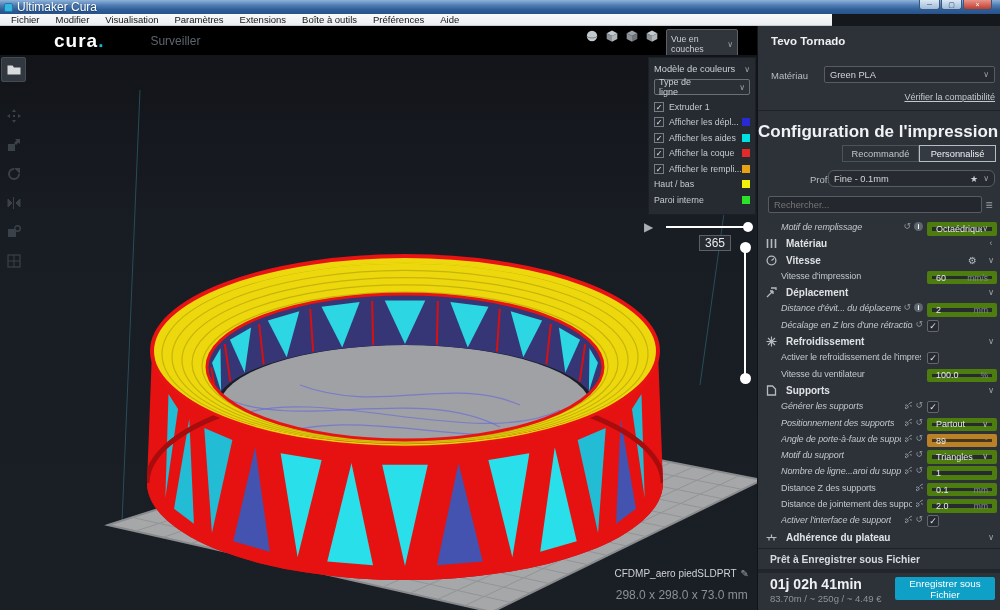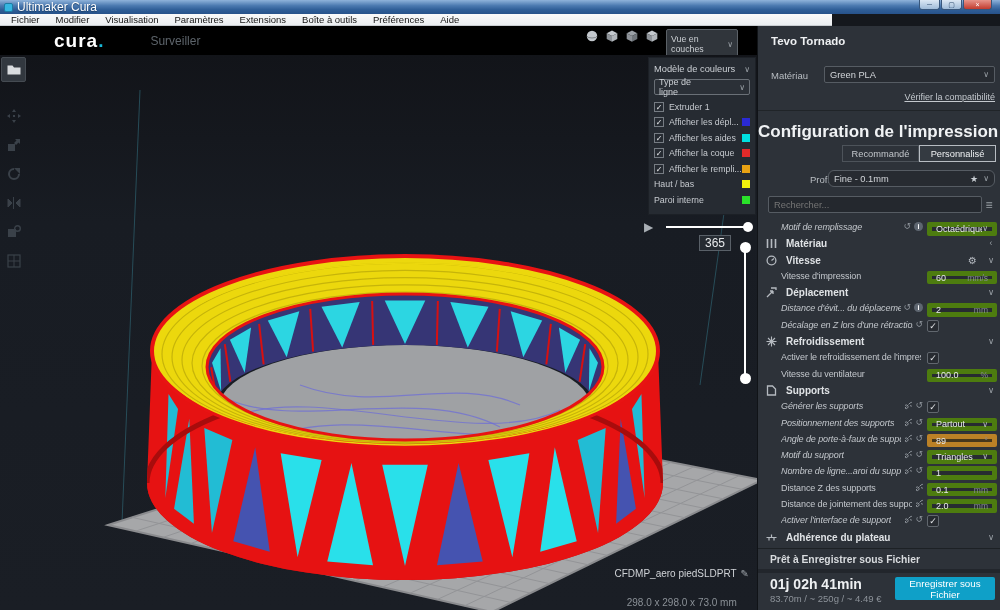--- a/index.html
+++ b/index.html
@@ -79,21 +79,21 @@
     background:#262b32; border:1px solid #596068; font-size:12px; color:#e8eaec;
     display:flex; align-items:center; justify-content:center; }
   .vslider { position:absolute; left:744px; top:192px; width:2px; height:132px; background:#fff; }
   .vslider .knob { position:absolute; left:-4px; width:11px; height:11px; border-radius:50%; background:#fff; }
   .vslider .knob.top { top:-5px; } .vslider .knob.bot { bottom:-5px; }
 
   
   .modelinfo { position:absolute; right:8px; top:513px; text-align:center; }
   .modelinfo .nm { font-size:10px; color:#d0d3d7; }
   .modelinfo .nm .pencil { color:#9aa0a6; margin-left:4px; }
-  .modelinfo .dims { font-size:10px; color:#8b9197; margin-top:18px; }
+  .modelinfo .dims { font-size:12px; color:#8b9197; margin-top:9px; }
 
   
   .panel { position:relative; width:243px; height:584px; background:#2d3239; border-left:1px solid #101317; }
   .machine-name { position:absolute; left:13px; top:9px; font-size:11.5px; font-weight:bold; color:#eef0f2; }
   .mat-label { position:absolute; left:13px; top:44px; font-size:9.5px; color:#b9bec3; }
   .mat-select { position:absolute; left:66px; top:40px; width:171px; height:17px;
     background:#272b31; border:1px solid #565c63; border-radius:2px; font-size:9.3px; color:#d3d6da;
     display:flex; align-items:center; justify-content:space-between; padding:0 5px; }
   .compat { position:absolute; right:5px; top:66px; font-size:9px; color:#c3c8cd; text-decoration:underline;text-align:center; }
   .pdivider { position:absolute; left:0; top:84px; width:100%; border-top:1px solid #202428; }

